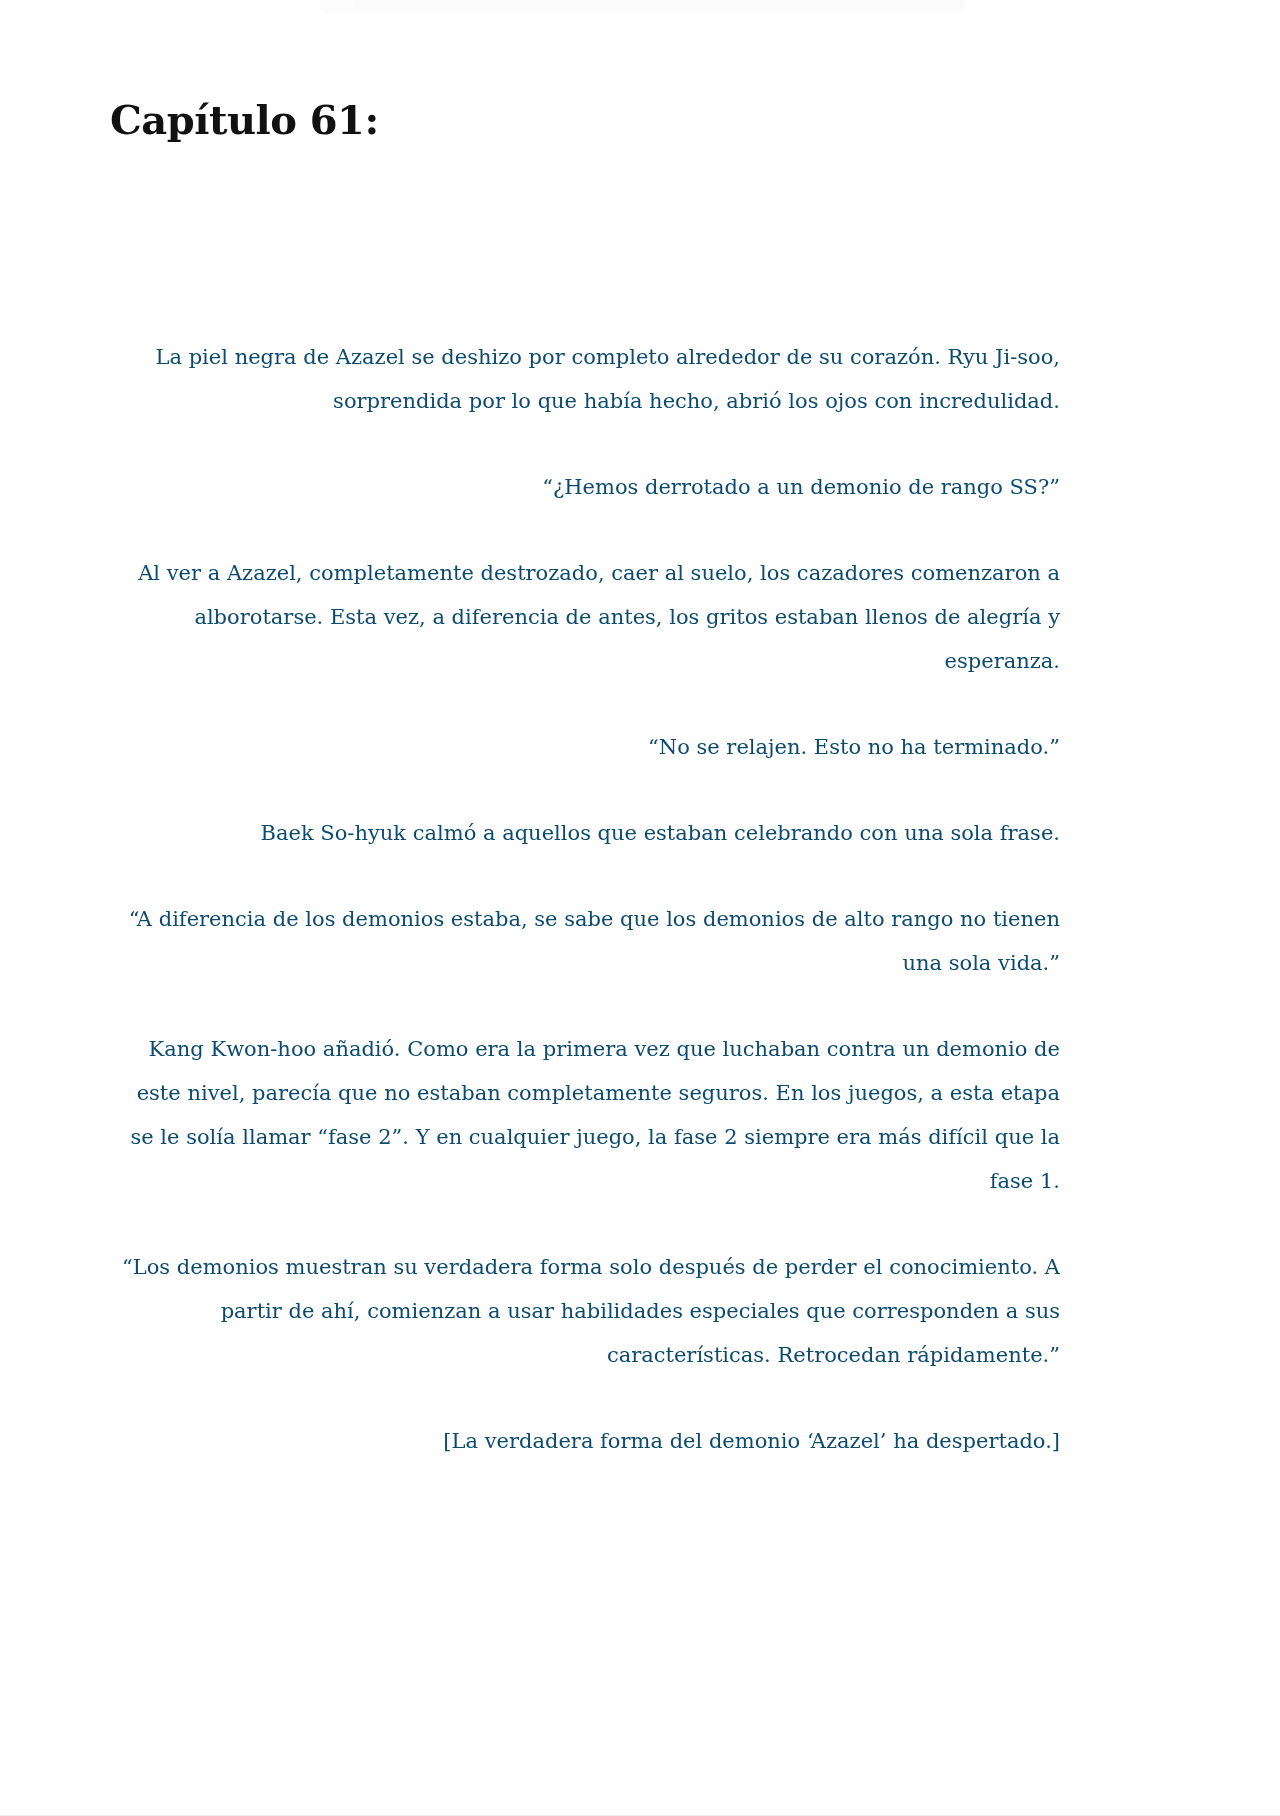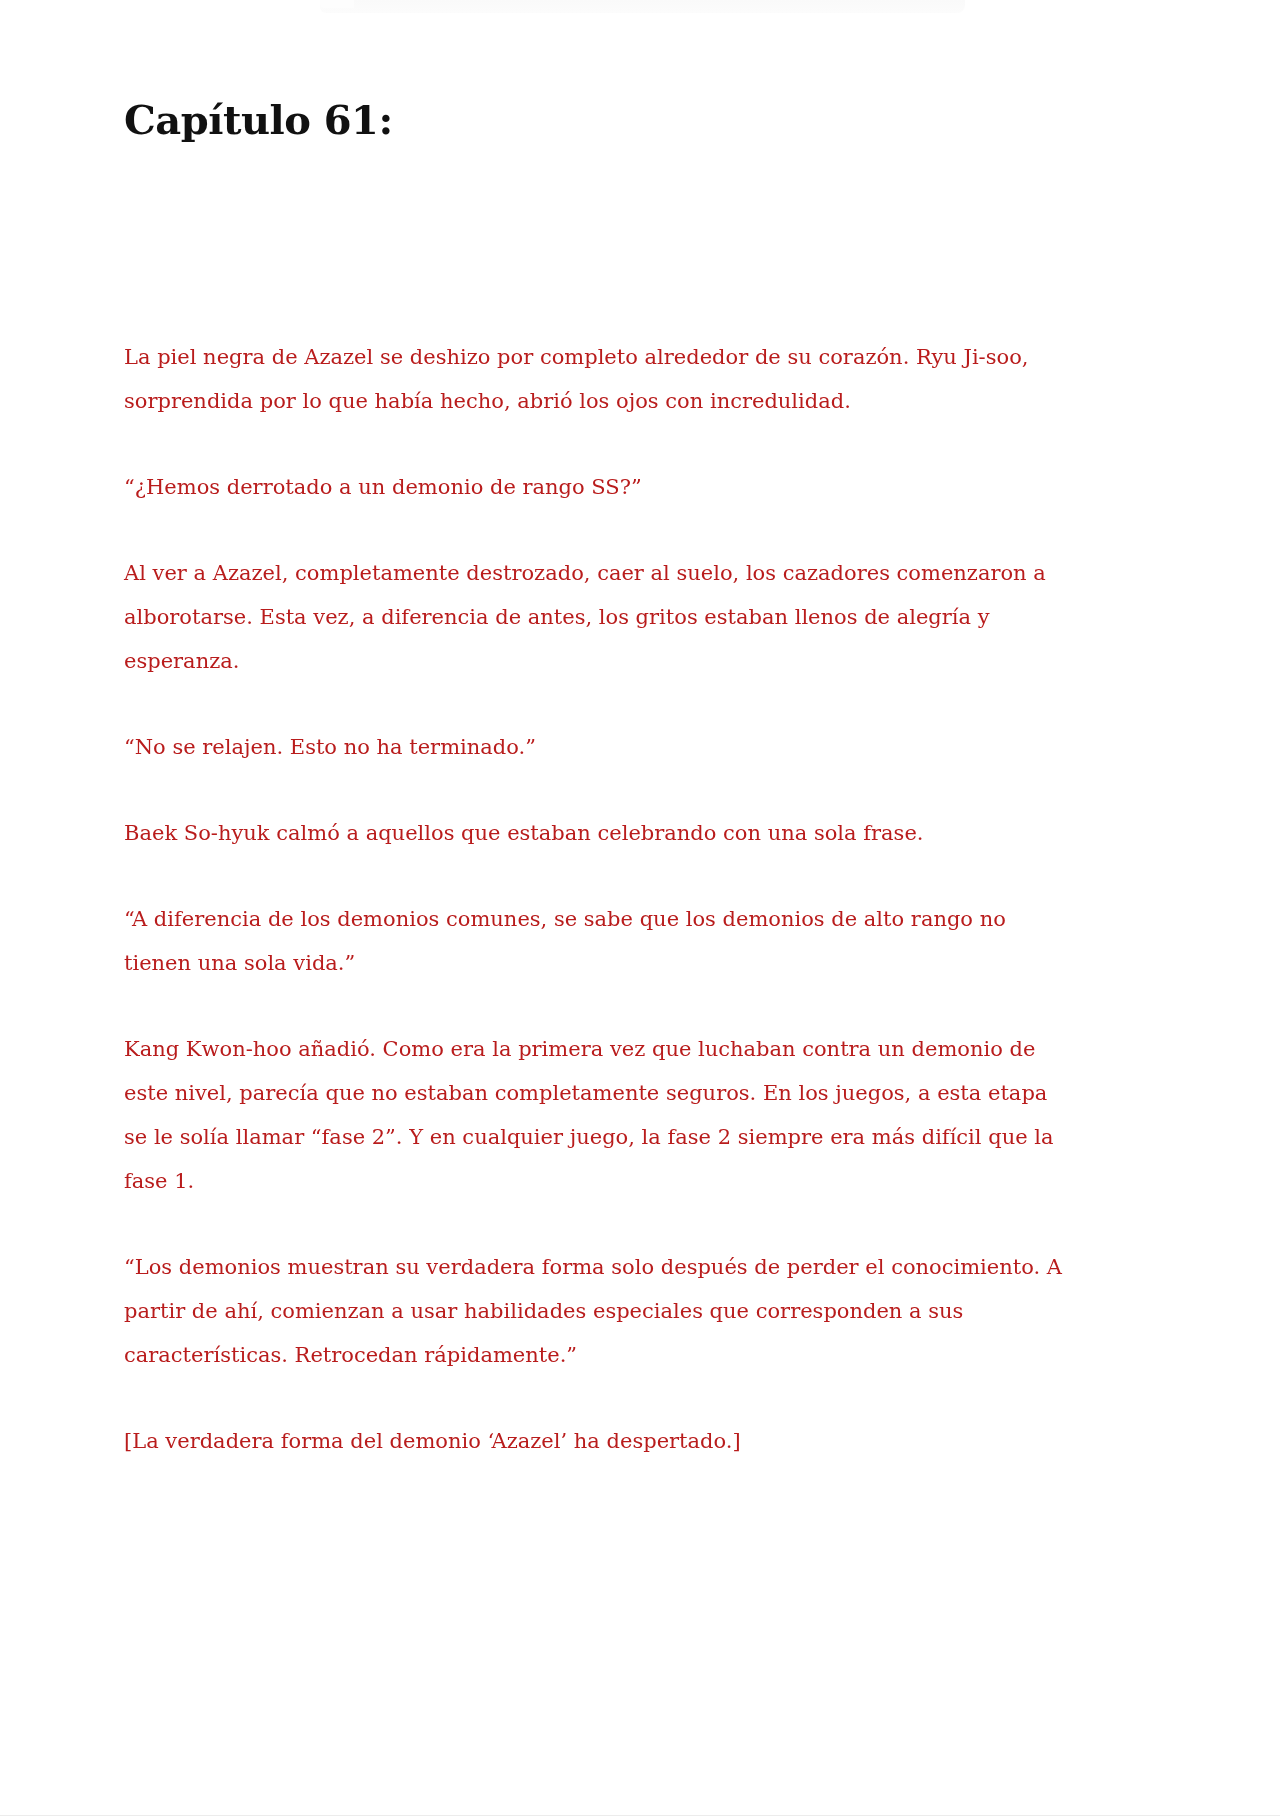--- a/index.html
+++ b/index.html
@@ -38,38 +38,37 @@
     width: 34px;
     height: 8px;
     background: #fdfdfd;
     border-bottom-left-radius: 4px;
   }
   .content {
     position: absolute;
     left: 110px;
     top: 0;
     width: 950px;
-    margin-left: 14px;
   }
   .chapter-title {
     margin: 96px 0 0 0;
     font-family: "DejaVu Serif", serif;
     font-weight: 700;
     font-size: 40px;
     line-height: 48px;
     letter-spacing: -0.5px;
     color: #111111;
   }
   .para {
     font-family: "DejaVu Serif", serif;
     font-size: 21px;
     line-height: 44px;
-    color: #b91c1c;
+    color: #0c4a6e;
     margin: 0 0 42px 0;
-    text-align: left;
+    text-align: right;
   }
   .para.first {
     margin-top: 191px;
   }
   .bottom-hairline {
     position: absolute;
     left: 0;
     bottom: 0;
     width: 1280px;
     height: 1px;
@@ -85,21 +84,21 @@
   <div class="top-remnant-tab"></div>
 
   <article class="content">
     <h1 class="chapter-title">Capítulo 61:</h1>
 
     <p class="para first">La piel negra de Azazel se deshizo por completo alrededor de su corazón. Ryu Ji-soo, sorprendida por lo que había hecho, abrió los ojos con incredulidad.</p>
     <p class="para">“¿Hemos derrotado a un demonio de rango SS?”</p>
     <p class="para">Al ver a Azazel, completamente destrozado, caer al suelo, los cazadores comenzaron a alborotarse. Esta vez, a diferencia de antes, los gritos estaban llenos de alegría y esperanza.</p>
     <p class="para">“No se relajen. Esto no ha terminado.”</p>
     <p class="para">Baek So-hyuk calmó a aquellos que estaban celebrando con una sola frase.</p>
-    <p class="para">“A diferencia de los demonios comunes, se sabe que los demonios de alto rango no tienen una sola vida.”</p>
+    <p class="para">“A diferencia de los demonios estaba, se sabe que los demonios de alto rango no tienen una sola vida.”</p>
     <p class="para">Kang Kwon-hoo añadió. Como era la primera vez que luchaban contra un demonio de este nivel, parecía que no estaban completamente seguros. En los juegos, a esta etapa se le solía llamar “fase 2”. Y en cualquier juego, la fase 2 siempre era más difícil que la fase 1.</p>
     <p class="para">“Los demonios muestran su verdadera forma solo después de perder el conocimiento. A partir de ahí, comienzan a usar habilidades especiales que corresponden a sus características. Retrocedan rápidamente.”</p>
     <p class="para">[La verdadera forma del demonio ‘Azazel’ ha despertado.]</p>
   </article>
 
   <div class="bottom-hairline"></div>
 
 </div>
 
 </body></html>

